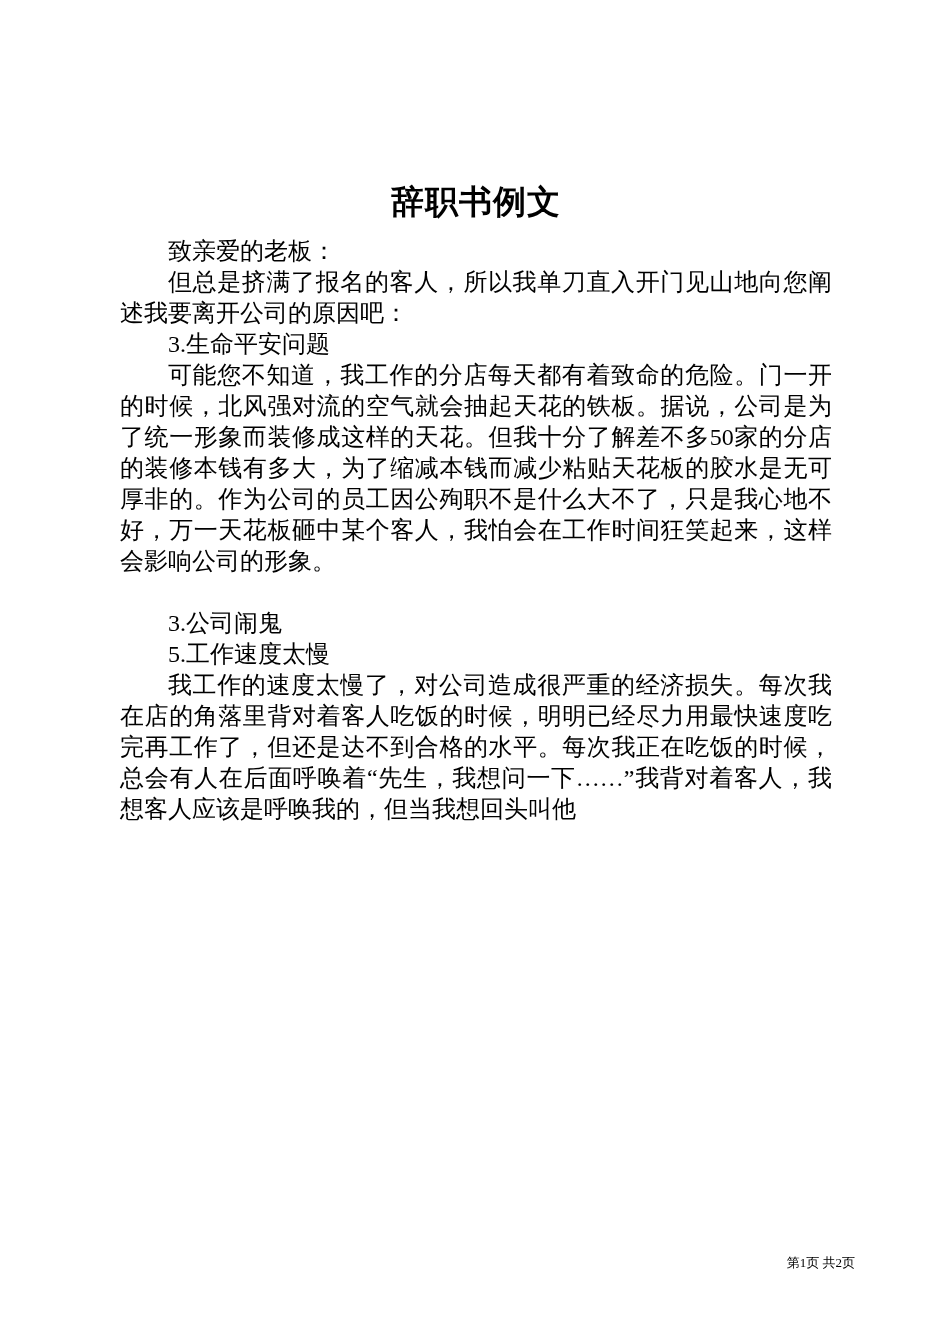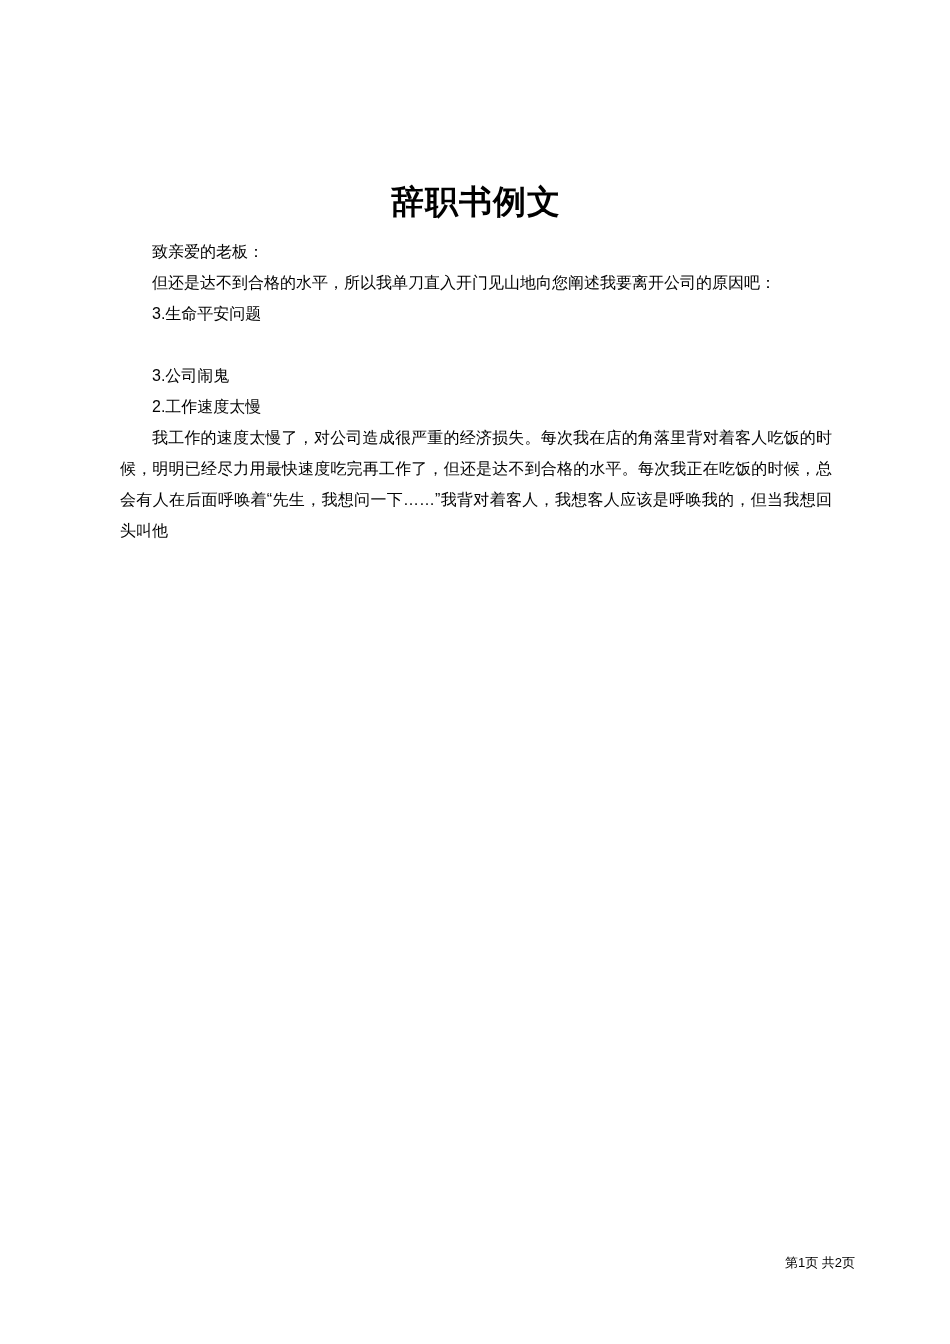--- a/index.html
+++ b/index.html
@@ -6,40 +6,40 @@
     margin: 0;
     padding: 0;
     background: #ffffff;
   }
   .page {
     position: relative;
     width: 950px;
     height: 1344px;
     background: #ffffff;
     overflow: hidden;
-    font-family: Liberation Sans, sans-serif;
+    font-family: Liberation Serif, serif;
     color: #000000;
   }
   .content {
     position: absolute;
     left: 120px;
     top: 180px;
     width: 712px;
   }
   .doc-title {
     margin: 0 0 12px 0;
     text-align: center;
     font-size: 33px;
     font-weight: bold;
     letter-spacing: 1px;
     line-height: 44px;
   }
   .para {
     margin: 0;
-    font-size: 16px;
+    font-size: 24px;
     line-height: 31px;
     text-indent: 2em;
     text-align: justify;
     word-break: break-all;
   }
   .para.blank {
     text-indent: 0;
   }
   .footer {
     position: absolute;
@@ -51,22 +51,23 @@
   }
 </style>
 </head>
 <body>
 
 <div class="page">
   <div class="content">
     <h1 class="doc-title">辞职书例文</h1>
     <div>
         <p class="para">致亲爱的老板：</p>
-        <p class="para">但还是达不到合格的水平，所以我单刀直入开门见山地向您阐述我要离开公司的原因吧：</p>
+        <p class="para">但总是挤满了报名的客人，所以我单刀直入开门见山地向您阐述我要离开公司的原因吧：</p>
         <p class="para">3.生命平安问题</p>
+        <p class="para">可能您不知道，我工作的分店每天都有着致命的危险。门一开的时候，北风强对流的空气就会抽起天花的铁板。据说，公司是为了统一形象而装修成这样的天花。但我十分了解差不多50家的分店的装修本钱有多大，为了缩减本钱而减少粘贴天花板的胶水是无可厚非的。作为公司的员工因公殉职不是什么大不了，只是我心地不好，万一天花板砸中某个客人，我怕会在工作时间狂笑起来，这样会影响公司的形象。</p>
         <p class="para blank">&nbsp;</p>
         <p class="para">3.公司闹鬼</p>
-        <p class="para">2.工作速度太慢</p>
+        <p class="para">5.工作速度太慢</p>
         <p class="para">我工作的速度太慢了，对公司造成很严重的经济损失。每次我在店的角落里背对着客人吃饭的时候，明明已经尽力用最快速度吃完再工作了，但还是达不到合格的水平。每次我正在吃饭的时候，总会有人在后面呼唤着“先生，我想问一下……”我背对着客人，我想客人应该是呼唤我的，但当我想回头叫他</p>
       </div>
   </div>
   <div class="footer">第1页 共2页</div>
 </div>
 
 </body></html>

